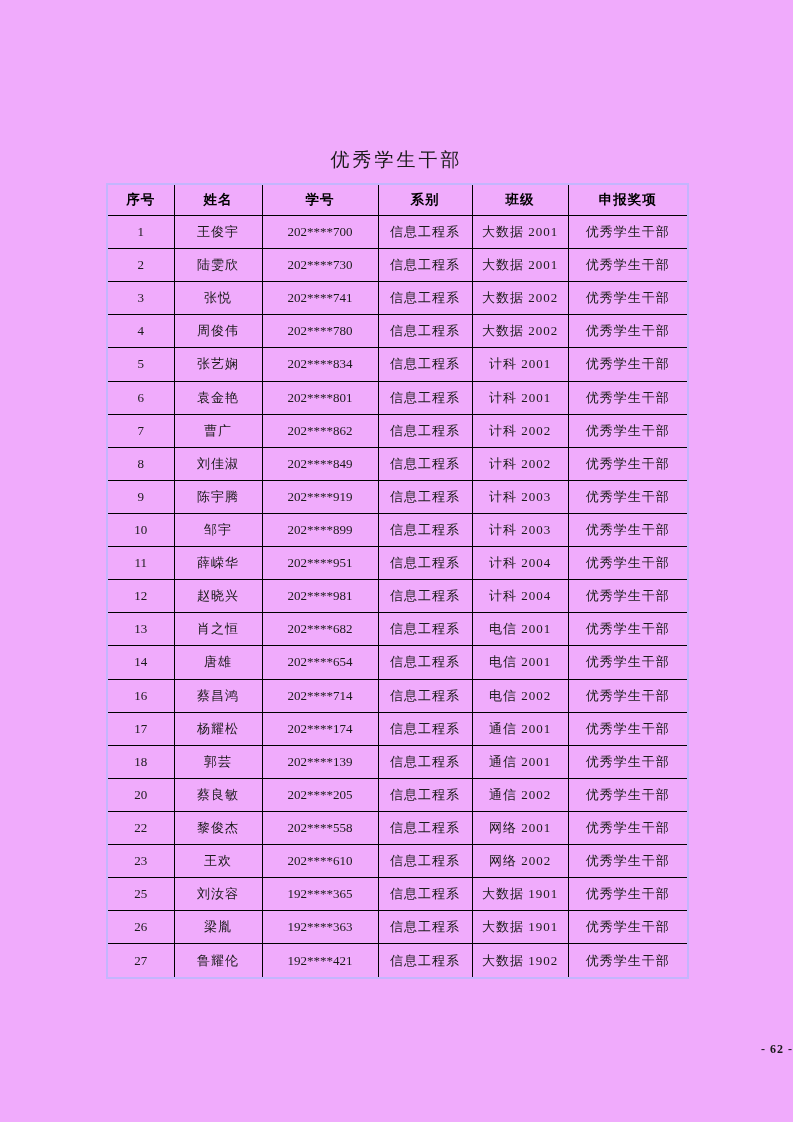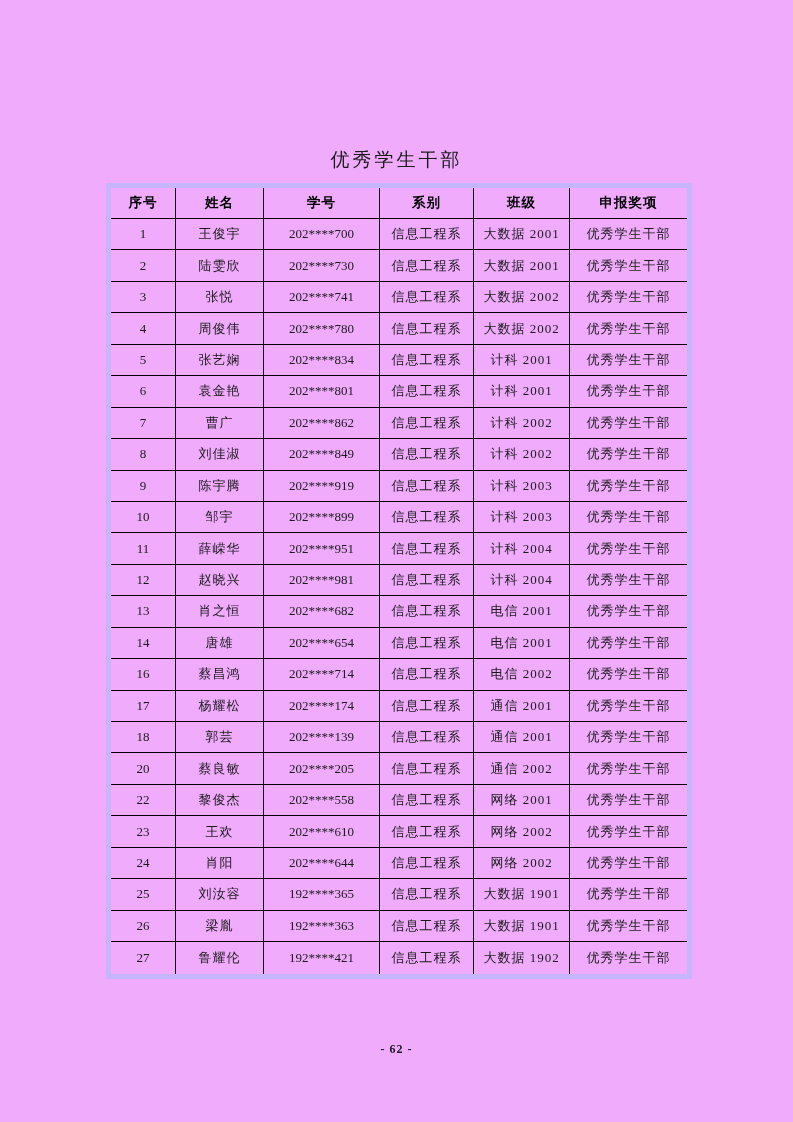--- a/index.html
+++ b/index.html
@@ -28,21 +28,21 @@
     color: #1a1a1a;
   }
   table.award-table {
     position: absolute;
     left: 106px;
     top: 183px;
     width: 581px;
     height: 796px;
     border-collapse: collapse;
     table-layout: fixed;
-    border: 5px solid #c4b5fd;
+    border: 2px solid #c4b5fd;
   }
   table.award-table th,
   table.award-table td {
     border: 1px solid #000000;
     text-align: center;
     vertical-align: middle;
     padding: 0;
     overflow: hidden;
     white-space: nowrap;
   }
@@ -60,21 +60,21 @@
   }
   table.award-table td.cell-no,
   table.award-table td.cell-student_id {
     letter-spacing: 0;
   }
   .page-footer {
     position: absolute;
     top: 1042px;
     left: 0;
     width: 100%;
-    text-align: center;
+    text-align: right;
     font-size: 12px;
     font-weight: bold;
     letter-spacing: 1px;
     color: #1a1a1a;
   }
 </style>
 </head>
 <body>
 
 <div class="page">
@@ -255,28 +255,20 @@
         </tr>
         <tr>
           <td class="cell-no">23</td>
           <td class="cell-name">王欢</td>
           <td class="cell-student_id">202****610</td>
           <td class="cell-department">信息工程系</td>
           <td class="cell-class">网络 2002</td>
           <td class="cell-award">优秀学生干部</td>
         </tr>
         <tr>
-          <td class="cell-no">24</td>
-          <td class="cell-name">肖阳</td>
-          <td class="cell-student_id">202****644</td>
-          <td class="cell-department">信息工程系</td>
-          <td class="cell-class">网络 2002</td>
-          <td class="cell-award">优秀学生干部</td>
-        </tr>
-        <tr>
           <td class="cell-no">25</td>
           <td class="cell-name">刘汝容</td>
           <td class="cell-student_id">192****365</td>
           <td class="cell-department">信息工程系</td>
           <td class="cell-class">大数据 1901</td>
           <td class="cell-award">优秀学生干部</td>
         </tr>
         <tr>
           <td class="cell-no">26</td>
           <td class="cell-name">梁胤</td>

